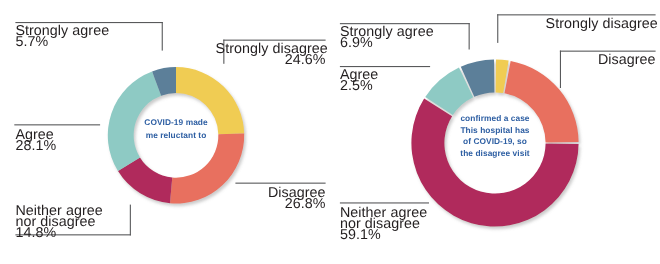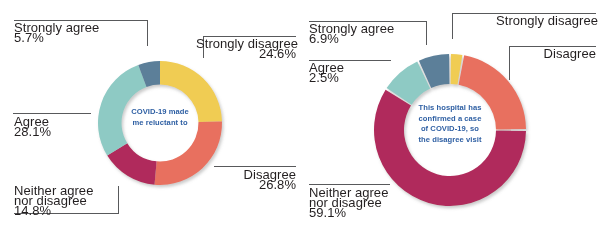--- a/index.html
+++ b/index.html
@@ -131,20 +131,20 @@
       <div>Disagree</div>
     </div>
 
     <div class="lbl" style="left:9px;top:188px;">
       <div>Neither agree</div>
       <div>nor disagree</div>
       <div>59.1%</div>
     </div>
 
     <div class="ctr-text" style="left:104px;top:103px;width:92px;">
+      <div>confirmed a case</div>
       <div>This hospital has</div>
-      <div>confirmed a case</div>
       <div>of COVID-19, so</div>
       <div>the disagree visit</div>
     </div>
   </div>
 
 </div>
 
 </body></html>

